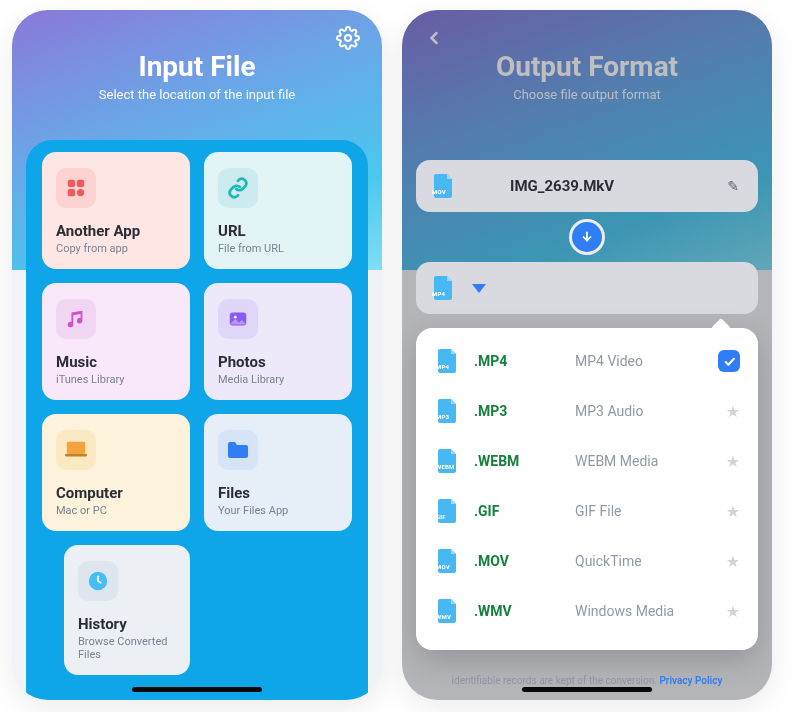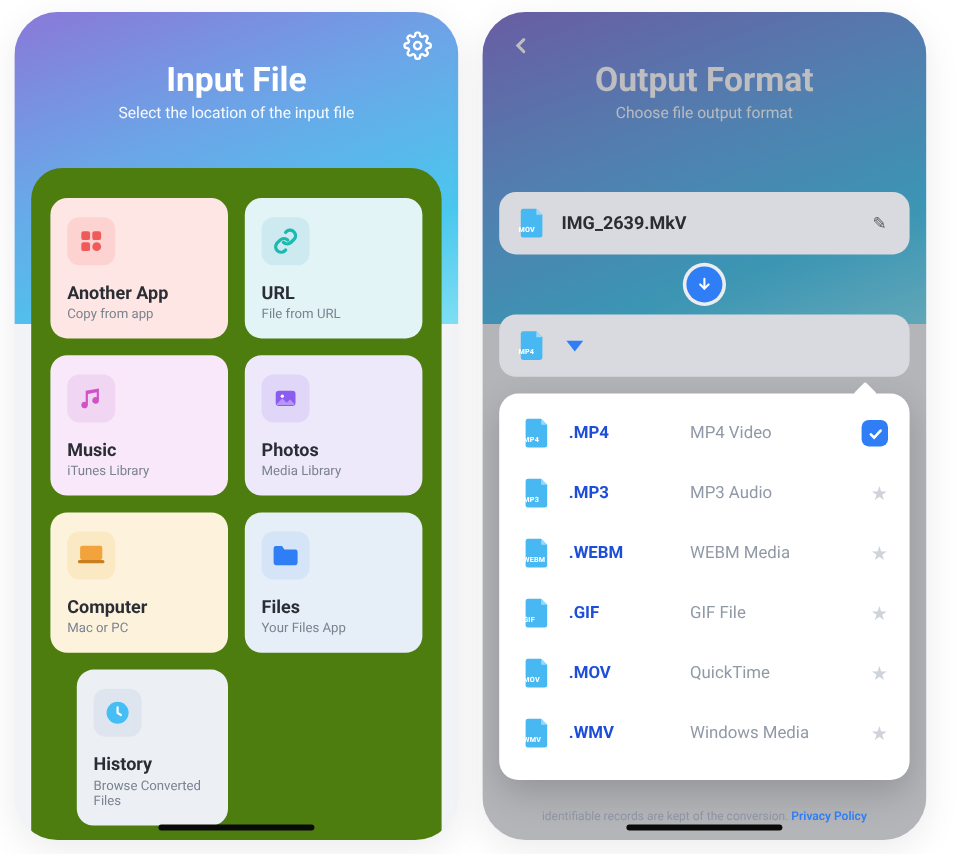--- a/index.html
+++ b/index.html
@@ -5,48 +5,48 @@
   * { box-sizing: border-box; margin: 0; padding: 0; }
   html, body { width: 800px; height: 712px; font-family: -apple-system, BlinkMacSystemFont, "Segoe UI", Roboto, sans-serif; background: #fff; overflow: hidden; }
   .stage { display: flex; gap: 20px; width: 800px; height: 712px; padding: 10px 12px; }
   .phone { position: relative; width: 370px; height: 690px; border-radius: 36px; overflow: hidden; background: #f2f3f6; box-shadow: 0 8px 30px rgba(0,0,0,.08); }
   .header-grad { position: absolute; inset: 0 0 auto 0; height: 260px; background: linear-gradient(160deg,#8a78d8 0%, #6aa7e8 40%, #4ac7ee 75%, #7fdff4 100%); }
   .header-content { position: relative; text-align: center; padding-top: 40px; color: #fff; }
   .title { font-size: 28px; font-weight: 700; }
   .subtitle { margin-top: 4px; font-size: 13px; opacity: .95; }
   .gear { position: absolute; top: 16px; right: 22px; width: 24px; height: 24px; }
   .back { position: absolute; top: 18px; left: 22px; width: 20px; height: 20px; }
-  .sheet { position: absolute; top: 130px; left: 14px; right: 14px; bottom: 0; background: #4d7c0f; border-radius: 26px 26px 0 0; padding: 25px 16px 40px; }
+  .sheet { position: absolute; top: 130px; left: 14px; right: 14px; bottom: 0; background: #0ea5e9; border-radius: 26px 26px 0 0; padding: 12px 16px 40px; }
   .grid { display: grid; grid-template-columns: 1fr 1fr; gap: 14px; }
   .tile { border-radius: 14px; padding: 16px 14px 14px; min-height: 110px; display: flex; flex-direction: column; justify-content: flex-start; cursor: pointer; }
   .tile .icon-wrap { width: 40px; height: 40px; border-radius: 10px; display: flex; align-items: center; justify-content: center; margin-bottom: 14px; }
   .tile .t-title { font-size: 15px; font-weight: 700; color: #2a2d34; }
   .tile .t-sub { font-size: 11px; color: #7a8290; margin-top: 2px; }
   .t-app    { background: #fde6e4; } .t-app .icon-wrap { background:#fcd3d1; }
   .t-url    { background: #e3f4f7; } .t-url .icon-wrap { background:#cdeaf0; }
   .t-photos { background: #eee8fb; } .t-photos .icon-wrap { background:#e0d7f8; }
   .t-music  { background: #f8e8f9; } .t-music .icon-wrap { background:#f1d6f3; }
   .t-comp   { background: #fdf3dd; } .t-comp .icon-wrap { background:#fbe9c3; }
   .t-files  { background: #e6eef8; } .t-files .icon-wrap { background:#d5e4f6; }
   .t-hist   { background: #ecf0f5; margin-left: 22px; } .t-hist .icon-wrap { background:#dfe5ee; }
   .home-ind { position: absolute; bottom: 8px; left: 50%; transform: translateX(-50%); width: 130px; height: 5px; border-radius: 3px; background: #0a0a0a; }
   
   .right.phone .overlay { position: absolute; inset: 0; background: rgba(20,22,28,.28); }
   .sheet2 { position: absolute; top: 150px; left: 14px; right: 14px; bottom: 0; background: rgba(255,255,255,.0); }
   .file-card { background: #d8dadf; border-radius: 14px; padding: 12px 14px; display: flex; align-items: center; gap: 10px; }
-  .file-card .name { font-weight: 700; color: #2a2d34; font-size: 15px; flex: 1; }
+  .file-card .name { font-weight: 700; color: #2a2d34; font-size: 15px; flex: 1; margin-left: 42px; }
   .file-card .name .ext { font-weight: 700; }
   .file-card .trail { width: 22px; height: 22px; display:flex; align-items:center; justify-content:center; }
   .down-badge { width: 30px; height: 30px; border-radius: 50%; background: #2f7ef6; display: flex; align-items: center; justify-content: center; margin: 10px auto; box-shadow: 0 0 0 3px #ecedf0; }
   .file-card.output .name .ext { color: #2f7ef6; }
   .dropdown { position: relative; margin-top: 14px; background: #fff; border-radius: 16px; padding: 8px 0 14px; box-shadow: 0 10px 30px rgba(0,0,0,.18); }
   .dd-notch { position:absolute; top:-7px; right:30px; width:14px; height:14px; background:#fff; transform:rotate(45deg); border-radius:2px; }
   .dd-row { display:flex; align-items:center; gap:12px; padding: 11px 18px; cursor:pointer; }
   .dd-row .fmt-icon { width:28px; height:28px; border-radius:5px; display:flex; align-items:center; justify-content:center; font-size:6px; font-weight:800; color:#fff; text-align:center; }
-  .dd-row .fmt-ext { font-weight:700; color:#1d4ed8; font-size:14px; min-width:56px; }
+  .dd-row .fmt-ext { font-weight:700; color:#15803d; font-size:14px; min-width:56px; }
   .dd-row .fmt-name { color:#9099a6; font-size:14px; flex:1;margin-left:33px; }
   .dd-row .check { width:22px; height:22px; border-radius:6px; display:flex; align-items:center; justify-content:center; }
   .dd-row .check.on { background:#2f7ef6; color:#fff; }
   .dd-row .star { color:#cfd3da; font-size:16px; }
   .footer-note { position:absolute; bottom:14px; left:0; right:0; text-align:center; font-size:10px; color:#8d94a2; }
   .footer-note a { color:#2f7ef6; text-decoration:none; font-weight:600; }
   .file-ico { width:28px; height:28px; position:relative; }
   .file-ico svg { width:100%; height:100%; }
   .file-ico .tag { position:absolute; left:2px; bottom:5px; font-size:6px; font-weight:800; color:#fff; letter-spacing:.2px; }
   .tri { width:0; height:0; border-left:7px solid transparent; border-right:7px solid transparent; border-top:9px solid #2f7ef6; }

